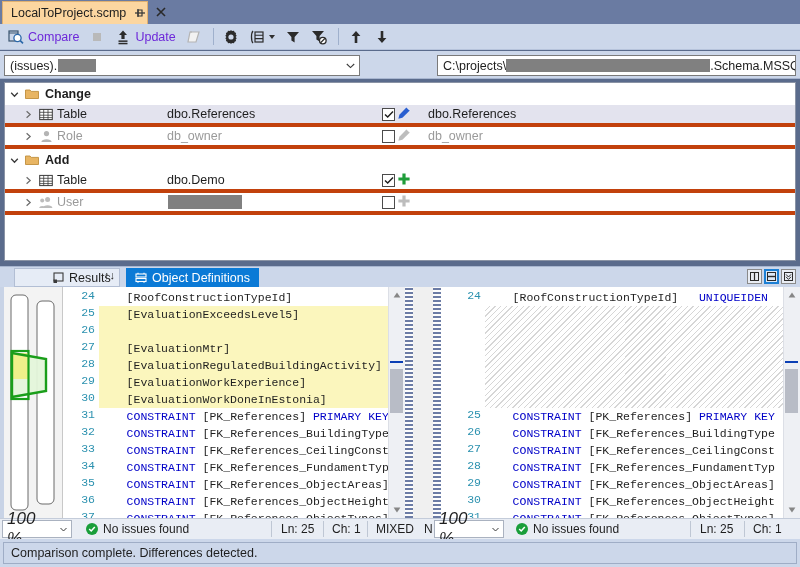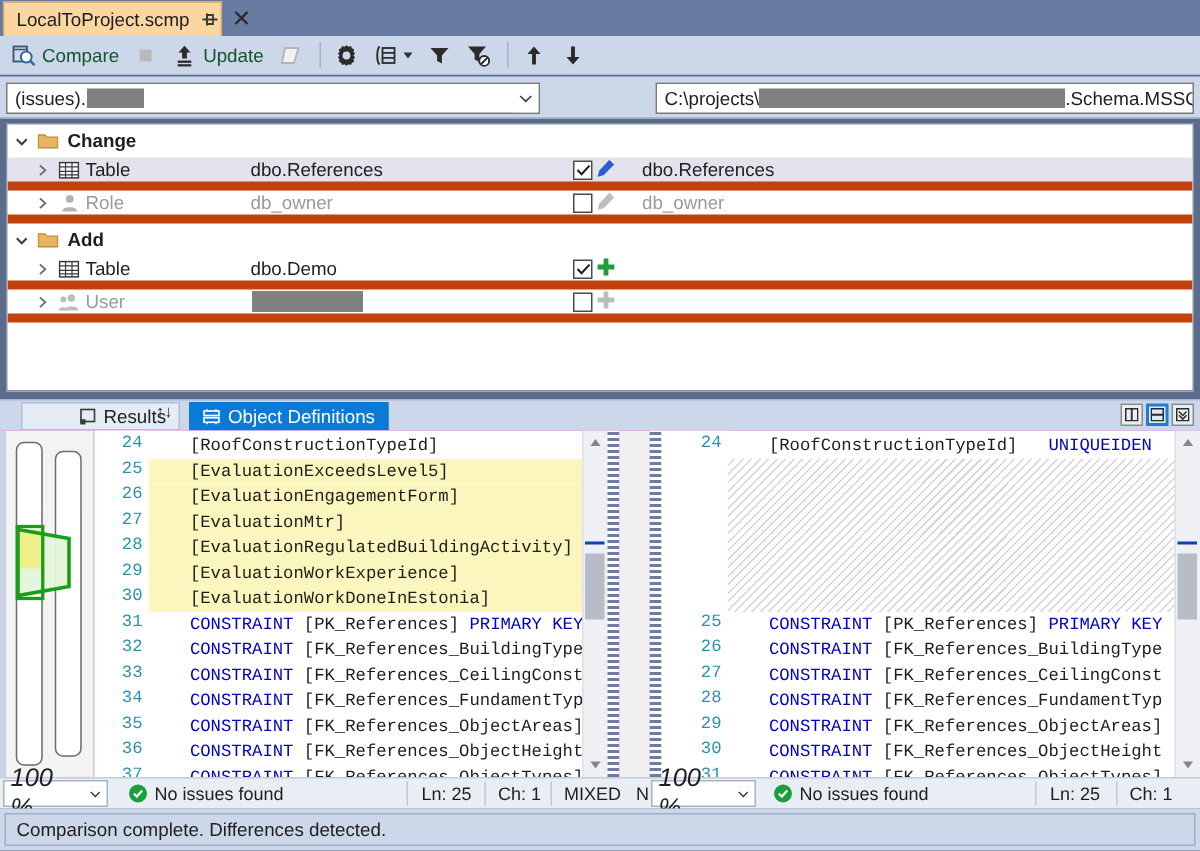--- a/index.html
+++ b/index.html
@@ -21,41 +21,41 @@
   }
   .doctab .tabname{font-size:12.5px;color:#1e1e1e;white-space:nowrap;}
   .tabbtn{width:16px;height:16px;margin-left:6px;position:relative;display:inline-block;}
   .pin-ic{display:block;width:16px;height:16px;}
   .close-ic{display:block;width:14px;height:14px;}
 
   
   .toolbar{position:absolute;left:0;top:24px;width:800px;height:26px;background:#ccd7ea;
     border-bottom:1px solid #b6c3db;display:flex;align-items:center;box-sizing:border-box;padding-left:4px;}
   .tb-item{height:22px;display:flex;align-items:center;padding:0 4px;margin-right:2px;box-sizing:border-box;}
-  .tb-item .lbl{margin-left:4px;font-size:12.5px;color:#14532d;white-space:nowrap;}
+  .tb-item .lbl{margin-left:4px;font-size:12.5px;color:#6d28d9;white-space:nowrap;}
   .tb-sep{width:1px;height:17px;background:#9fb0cc;margin:0 5px;}
   .tb-ico{width:16px;height:16px;display:block;}
   .caret{width:0;height:0;border-left:3.5px solid transparent;border-right:3.5px solid transparent;
      border-top:4px solid #303030;margin-left:4px;}
 
   
   .connbar{position:absolute;left:0;top:51px;width:800px;height:28px;background:#ccd7ea;
     border-bottom:1px solid #a8b6d0;box-sizing:border-box;}
   .combo{position:absolute;top:4px;height:21px;background:#fff;border:1px solid #7a7a7a;box-sizing:border-box;
      display:flex;align-items:center;overflow:hidden;}
   .combo .ctext{flex:1;padding-left:5px;font-size:12.5px;color:#1e1e1e;white-space:nowrap;display:flex;align-items:center;}
   .combo .cbtn{width:17px;height:19px;display:flex;align-items:center;justify-content:center;background:#fff;}
   .redact{display:inline-block;background:#808080;height:13px;vertical-align:middle;}
   .swapchev{position:absolute;left:380px;top:53px;width:52px;height:23px;}
 
   
   .treepanel{position:absolute;left:4px;top:82px;width:792px;height:179px;background:#fff;
      border:1px solid #8a93a5;box-sizing:border-box;overflow:hidden;}
   .trow{height:22px;display:flex;align-items:center;box-sizing:border-box;
-      border-bottom:6px solid #c2410c;position:relative;}
+      border-bottom:4px solid #c2410c;position:relative;}
   .trow.group{border-bottom:none;font-weight:bold;}
   .trow.selected{background:#e3e3ee;}
   .twisty{width:18px;display:flex;align-items:center;justify-content:center;}
   .tw-ico{width:9px;height:9px;display:block;}
   .objico{width:18px;display:flex;align-items:center;justify-content:center;}
   .c-type{width:110px;font-size:12.5px;padding-left:2px;white-space:nowrap;overflow:hidden;}
   .c-src{width:215px;font-size:12.5px;white-space:nowrap;overflow:hidden;display:flex;align-items:center;}
   .c-act{width:46px;display:flex;align-items:center;gap:2px;}
   .c-tgt{flex:1;font-size:12.5px;white-space:nowrap;overflow:hidden;}
   .dim{color:#9a9a9a;}
@@ -469,21 +469,20 @@
           <div class="ln" style="top:172px;">34</div>
           <div class="ln" style="top:189px;">35</div>
           <div class="ln" style="top:206px;">36</div>
           <div class="ln" style="top:223px;">37</div>
         </div>
       <div class="codearea" id="left-code">
           <div class="cl" style="top:2px;">    [RoofConstructionTypeId]                 <span class="kw">U</span></div>
           <div class="hl" style="top:19px;width:330px;"></div>
           <div class="cl" style="top:19px;">    [EvaluationExceedsLevel5]</div>
           <div class="hl" style="top:36px;width:330px;"></div>
-          <div class="cl" style="top:36px;">    [EvaluationEngagementForm]</div>
           <div class="hl" style="top:53px;width:330px;"></div>
           <div class="cl" style="top:53px;">    [EvaluationMtr]</div>
           <div class="hl" style="top:70px;width:330px;"></div>
           <div class="cl" style="top:70px;">    [EvaluationRegulatedBuildingActivity]</div>
           <div class="hl" style="top:87px;width:330px;"></div>
           <div class="cl" style="top:87px;">    [EvaluationWorkExperience]</div>
           <div class="hl" style="top:104px;width:330px;"></div>
           <div class="cl" style="top:104px;">    [EvaluationWorkDoneInEstonia]</div>
           <div class="cl" style="top:121px;">    <span class="kw">CONSTRAINT</span> [PK_References] <span class="kw">PRIMARY</span> <span class="kw">KEY</span></div>
           <div class="cl" style="top:138px;">    <span class="kw">CONSTRAINT</span> [FK_References_BuildingTypes</div>

